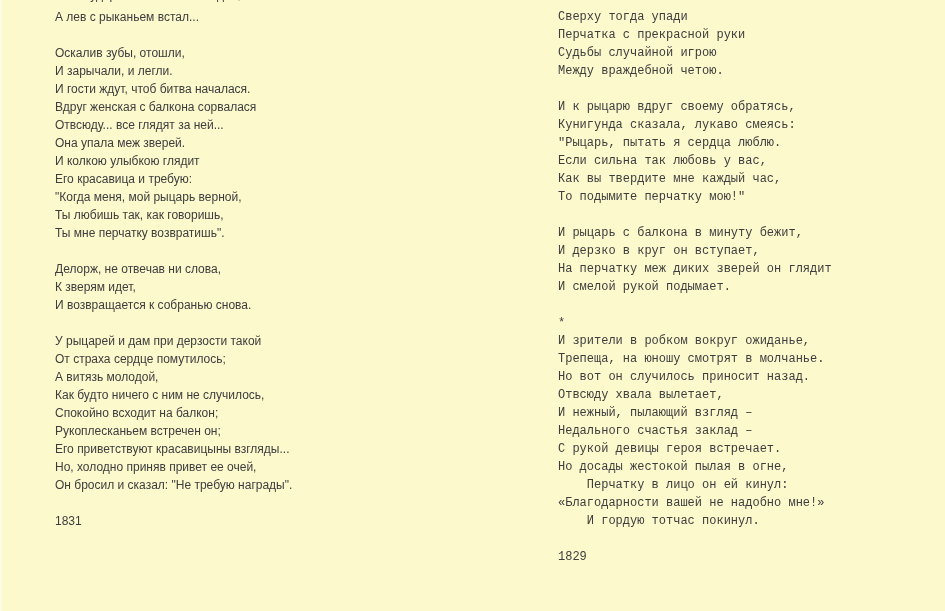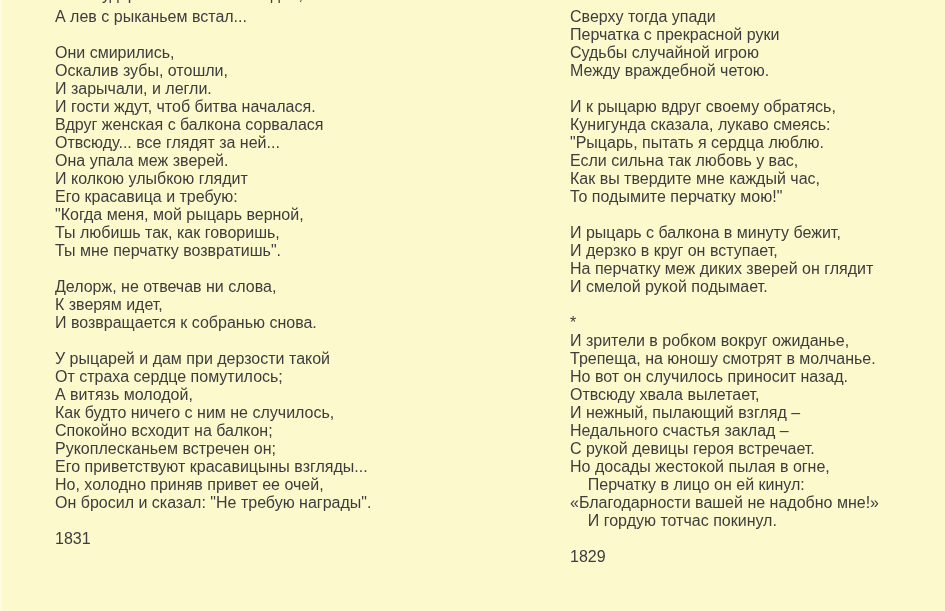--- a/index.html
+++ b/index.html
@@ -4,31 +4,31 @@
 <style>
   html, body { margin: 0; padding: 0; }
   #screen {
     position: relative;
     width: 945px;
     height: 611px;
     overflow: hidden;
     background: #fcf9cd;
     color: #3d3d3d;
     font-family: "Liberation Sans", "DejaVu Sans", sans-serif;
-    font-size: 16px;
+    font-size: 12px;
   }
   .edge {
     position: absolute;
     left: 0; top: 0;
     width: 2px; height: 100%;
     background: #fefce2;
   }
   .col { position: absolute; top: 8px; }
   .col-left  { left: 55px;  }
-  .col-right { left: 570px; }
+  .col-right { left: 558px; font-family: Liberation Mono, monospace; }
   .line {
     height: 18px;
     line-height: 18px;
     white-space: pre;
   }
   .clipped-line {
     position: absolute;
     left: 55px;
     top: -14px;
     height: 18px;
@@ -38,21 +38,20 @@
 </style>
 </head>
 <body>
 
 <div id="screen" style="background: rgb(252, 249, 205); color: rgb(61, 61, 61);">
   <div class="edge"></div>
   <div class="clipped-line">Но он удар им тяжкой лапой дал,</div>
   <div class="col col-left">
       <div class="line">А лев с рыканьем встал...</div>
       <div class="line">&nbsp;</div>
-      <div class="line">Они смирились,</div>
       <div class="line">Оскалив зубы, отошли,</div>
       <div class="line">И зарычали, и легли.</div>
       <div class="line">И гости ждут, чтоб битва началася.</div>
       <div class="line">Вдруг женская с балкона сорвалася</div>
       <div class="line">Отвсюду... все глядят за ней...</div>
       <div class="line">Она упала меж зверей.</div>
       <div class="line">И колкою улыбкою глядит</div>
       <div class="line">Его красавица и требую:</div>
       <div class="line">"Когда меня, мой рыцарь верной,</div>
       <div class="line">Ты любишь так, как говоришь,</div>

